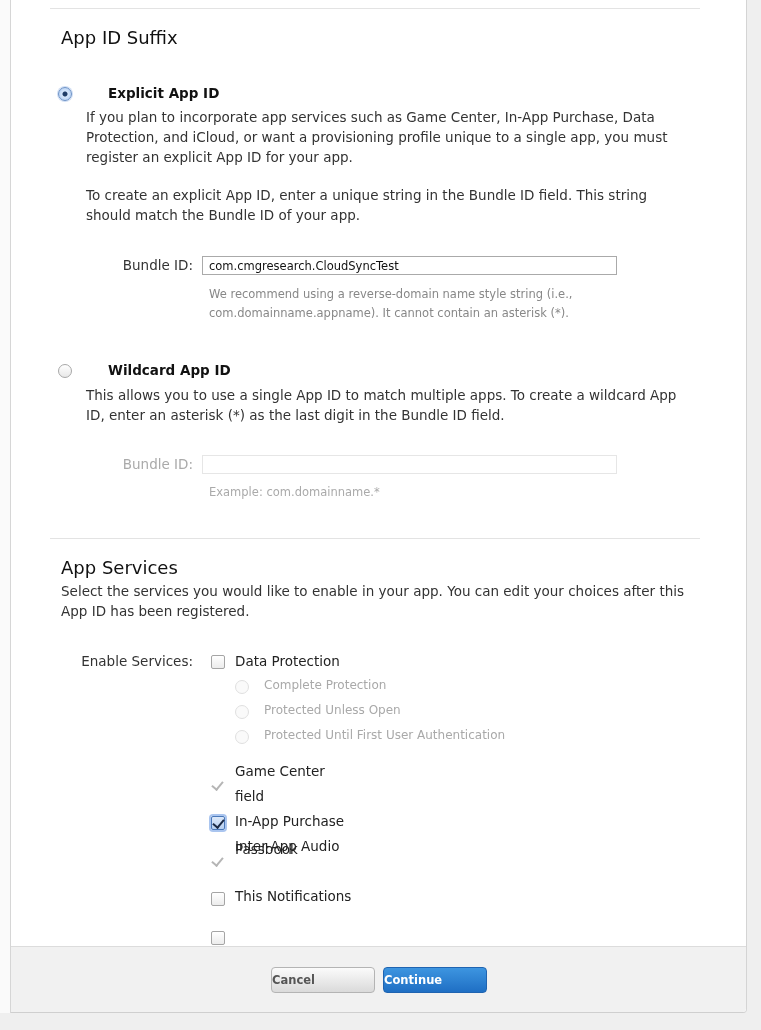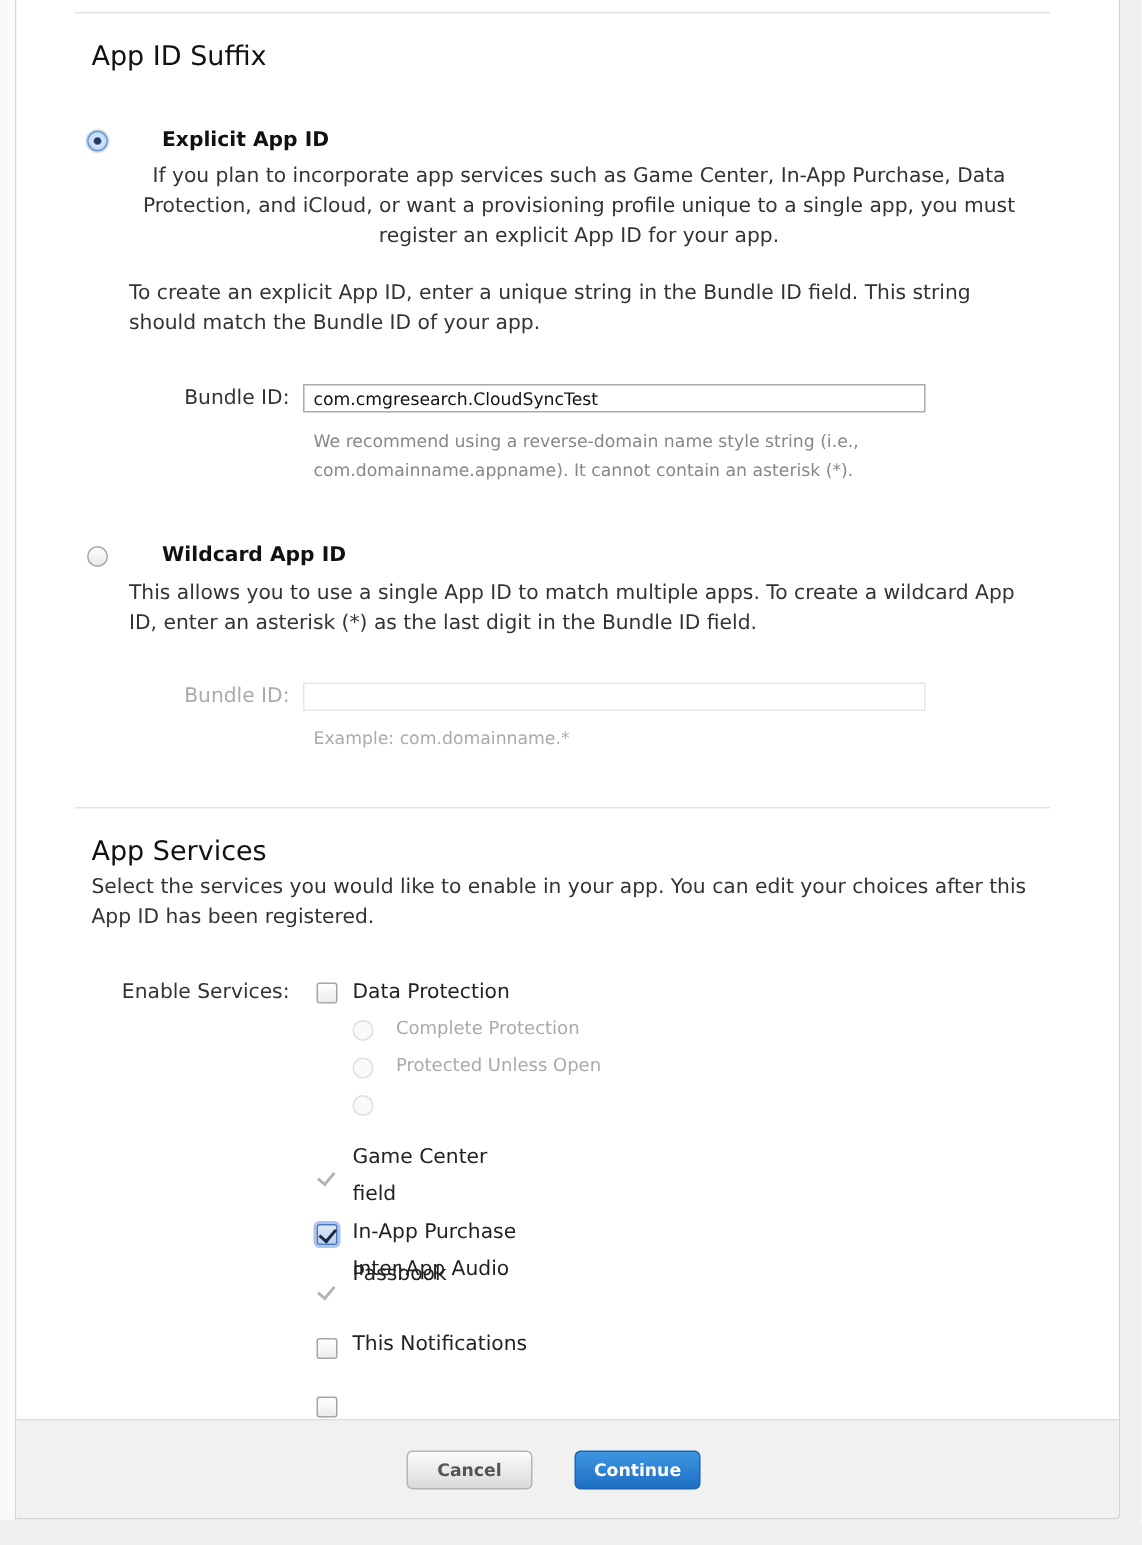--- a/index.html
+++ b/index.html
@@ -58,40 +58,40 @@
     border-color:#4a78b8; background:linear-gradient(#dde9f9,#b6cff0);
     box-shadow:0 0 0 2px rgba(100,150,225,0.55);
   }
   .cb.checked::after {
     content:""; position:absolute; left:3px; top:0px; width:5px; height:9px;
     border-right:2px solid #1b2a45; border-bottom:2px solid #1b2a45; transform:rotate(40deg);
   }
   .svc-label { font-size:13.5px; color:#222; }
   .sub-label { font-size:12px; color:#a9a9a9; }
   .btn {
-    position:absolute; top:967px; width:84px; height:26px; box-sizing:border-box;
-    border-radius:4px; font-size:11.5px; font-weight:bold; text-align:center; line-height:24px;
+    position:absolute; top:967px; width:104px; height:26px; box-sizing:border-box;
+    border-radius:4px; font-size:11.5px; font-weight:bold; text-align:left; line-height:24px;
     font-family:"DejaVu Sans", "Liberation Sans", sans-serif; cursor:pointer;
   }
   .btn-cancel { left:271px; border:1px solid #b4b4b4; background:linear-gradient(#fbfbfb,#dadada); color:#555; }
   .btn-continue { left:383px; border:1px solid #1f64b1; background:linear-gradient(#3d95e0,#1f6fc4); color:#fff; }
 </style>
 </head>
 <body>
 
 <div class="left-strip"></div>
 
 <div class="panel">
   <div class="divider" style="top:8px;"></div>
 
   <h2 class="abs" style="left:50px; top:27px;">App ID Suffix</h2>
 
   <div class="abs radio checked" style="left:47px; top:87px;"></div>
   <div class="abs opt-title" style="left:75px; top:85px;">Explicit App ID</div>
-  <div class="abs para" style="left:75px; top:107px; width:600px;text-align:center;">If you plan to incorporate app services such as Game Center, In-App Purchase, Data Protection, and iCloud, or want a provisioning profile unique to a single app, you must register an explicit App ID for your app.</div>
+  <div class="abs para" style="left:75px; top:107px; width:600px;">If you plan to incorporate app services such as Game Center, In-App Purchase, Data Protection, and iCloud, or want a provisioning profile unique to a single app, you must register an explicit App ID for your app.</div>
   <div class="abs para" style="left:75px; top:185px; width:580px;">To create an explicit App ID, enter a unique string in the Bundle ID field. This string should match the Bundle ID of your app.</div>
 
   <div class="abs label" style="left:90px; top:257px; width:92px;">Bundle ID:</div>
   <input class="abs input" style="left: 191px; top: 256px; width: 415px;" value="com.cmgresearch.CloudSyncTest">
   <div class="abs hint" style="left:198px; top:284px;">We recommend using a reverse-domain name style string (i.e.,</div>
   <div class="abs hint" style="left:198px; top:303px;">com.domainname.appname). It cannot contain an asterisk (*).</div>
 
   <div class="abs radio" style="left:47px; top:364px;"></div>
   <div class="abs opt-title" style="left:75px; top:362px;">Wildcard App ID</div>
   <div class="abs para" style="left:75px; top:385px; width:600px;">This allows you to use a single App ID to match multiple apps. To create a wildcard App ID, enter an asterisk (*) as the last digit in the Bundle ID field.</div>
@@ -108,20 +108,21 @@
   <div class="abs label" style="left:60px; top:653px; width:122px;">Enable Services:</div>
 
   <div class="abs cb" style="left:200px; top:655px;"></div>
   <div class="abs svc-label" style="left:224px; top:653px;">Data Protection</div>
 
   <div class="abs radio disabled" style="left:224px; top:680px;"></div>
   <div class="abs sub-label" style="left:253px; top:678px;">Complete Protection</div>
   <div class="abs radio disabled" style="left:224px; top:705px;"></div>
   <div class="abs sub-label" style="left:253px; top:703px;">Protected Unless Open</div>
   <div class="abs radio disabled" style="left:224px; top:730px;"></div>
+  <div class="abs sub-label" style="left:253px; top:728px;">Protected Until First User Authentication</div>
 
   <div class="abs cb checked-disabled" style="left:200px; top:765px;"></div>
   <div class="abs svc-label" style="left:224px; top:763px;">Game Center</div>
 
   <div class="abs cb checked" style="left:200px; top:790px;"></div>
   <div class="abs svc-label" style="left:224px; top:788px;">field</div>
 
   <div class="abs cb checked-disabled" style="left:200px; top:815px;"></div>
   <div class="abs svc-label" style="left:224px; top:813px;">In-App Purchase</div>
 

